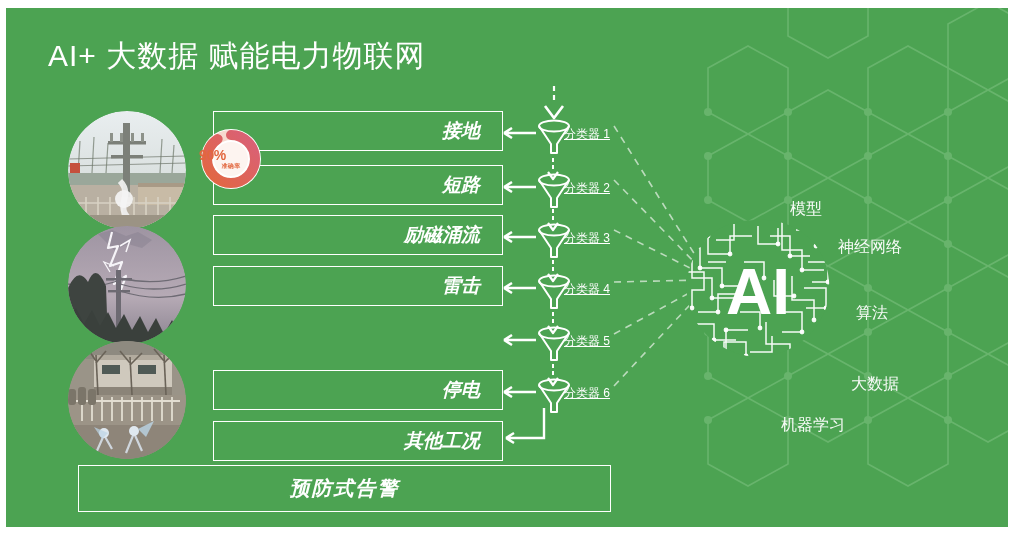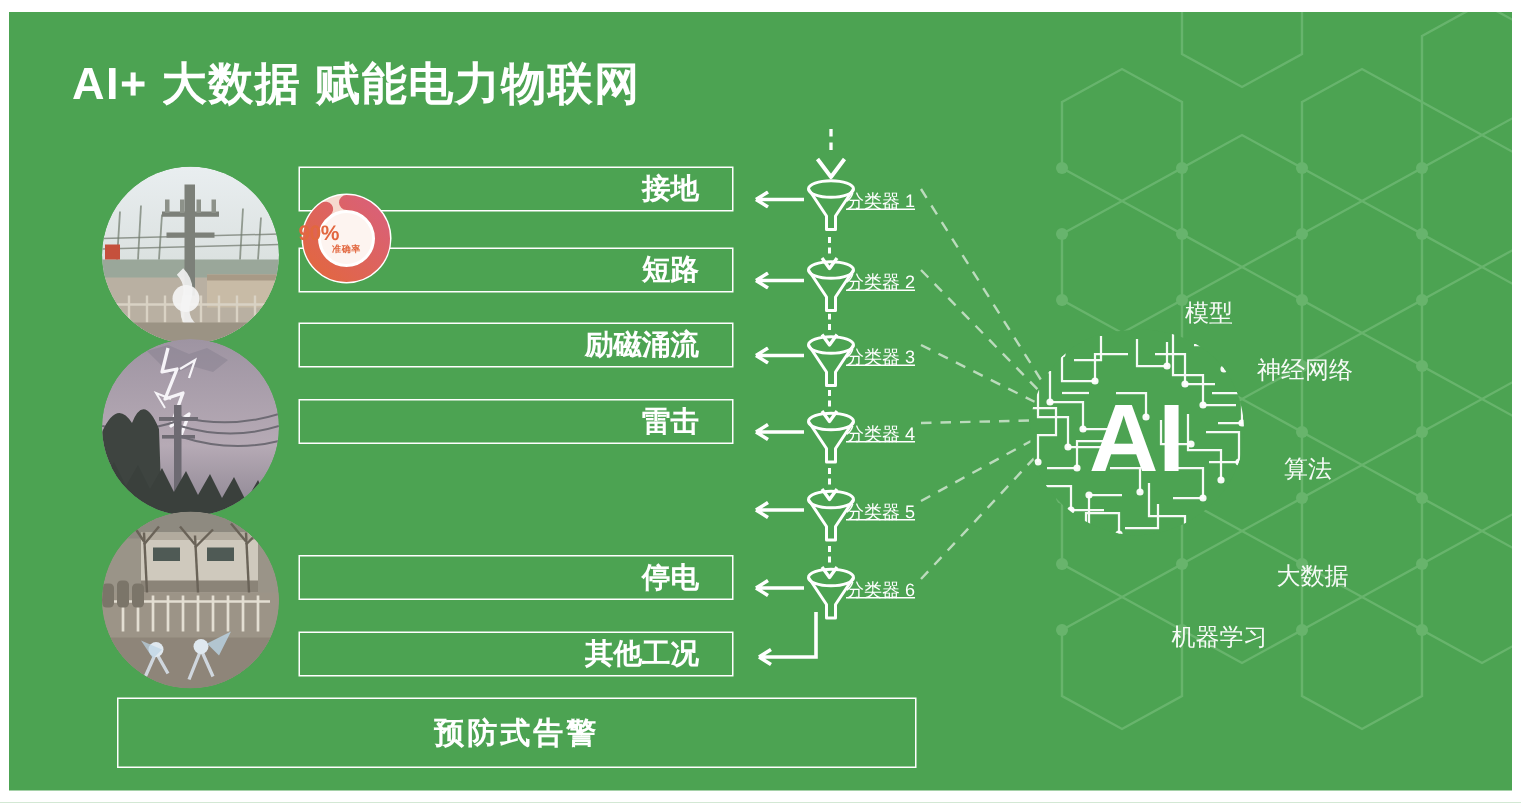--- a/index.html
+++ b/index.html
@@ -19,21 +19,21 @@
   
   .hex-bg {
     position:absolute; right:0; top:0;
     width:420px; height:519px;
     opacity:.55; pointer-events:none;
   }
 
   
   .title {
     position:absolute; left:42px; top:28px;
-    font-size:30px; font-weight:bold; color:#ffffff;
+    font-size:30px; font-weight:normal; color:#ffffff;
     letter-spacing:1px; white-space:nowrap;
   }
 
   
   .photo {
     position:absolute; left:62px;
     width:118px; height:118px; border-radius:50%;
     overflow:hidden;
   }
   .photo svg { display:block; width:118px; height:118px; }
@@ -53,44 +53,44 @@
     color:#E2673F; letter-spacing:-.4px;
   }
   .gauge-sub {
     position:absolute; left:0; top:35px; width:64px;
     text-align:center; font-size:6px; font-weight:bold;
     color:#E2673F; letter-spacing:.4px;
   }
 
   
   .row {
-    position:absolute; left:193px;
-    width:290px; height:30px;
+    position:absolute; left:207px;
+    width:290px; height:40px;
     border:1.6px solid #ffffff;
-    display:flex; align-items:center; justify-content:flex-end;
+    display:flex; align-items:center; justify-content:flex-end;font-style:italic;
   }
   .row span {
     color:#ffffff; font-size:19px; font-weight:bold;
     padding-right:22px; white-space:nowrap;
   }
   
   .row-arrow {
     position:absolute; left:488px;
     width:42px; height:12px;
   }
 
   
   .alert-bar {
     position:absolute; left:72px; top:457px;
     width:533px; height:47px;
     border:1.6px solid #ffffff;
     display:flex; align-items:center; justify-content:center;
   }
   .alert-bar span {
-    color:#ffffff; font-size:20px; font-weight:bold; letter-spacing:2px;
+    color:#ffffff; font-size:20px; font-weight:bold; letter-spacing:2px;font-style:italic;
   }
 
   
   .funnel {
     position:absolute; left:528px;
     width:40px; height:38px;
   }
   .funnel-label {
     position:absolute; left:558px;
     color:#ffffff; font-size:12px; white-space:nowrap;text-decoration:underline;

